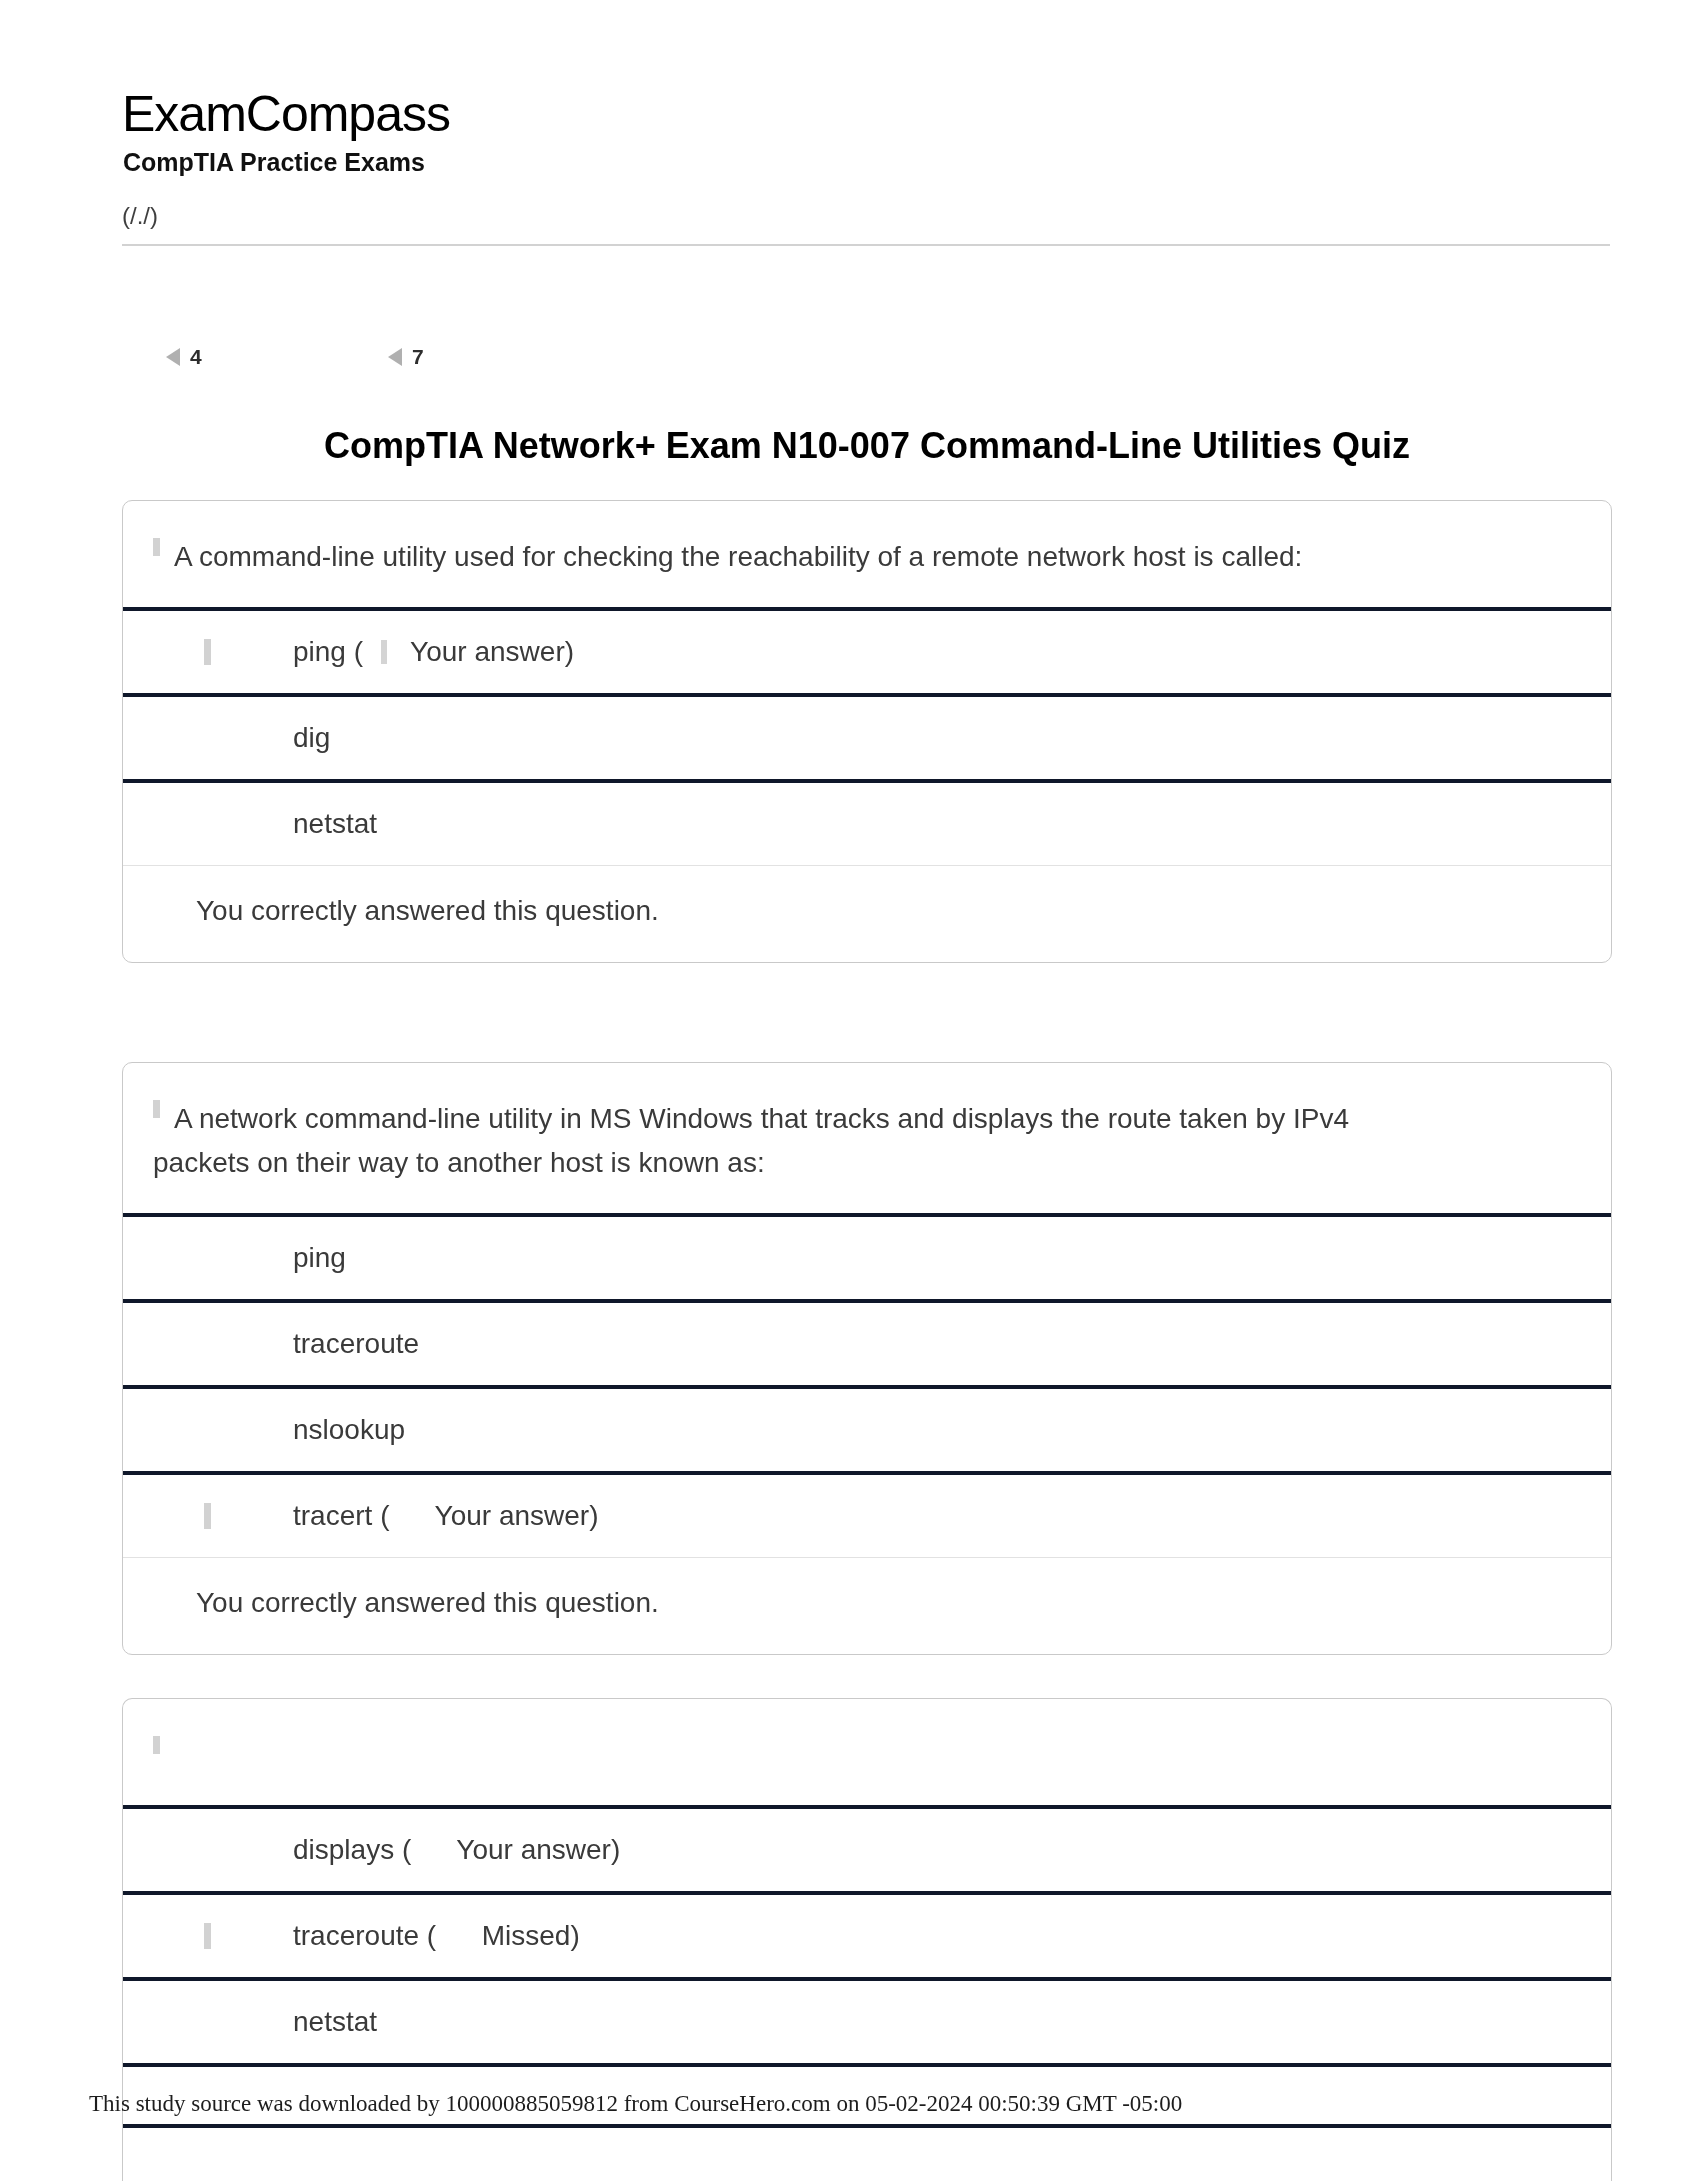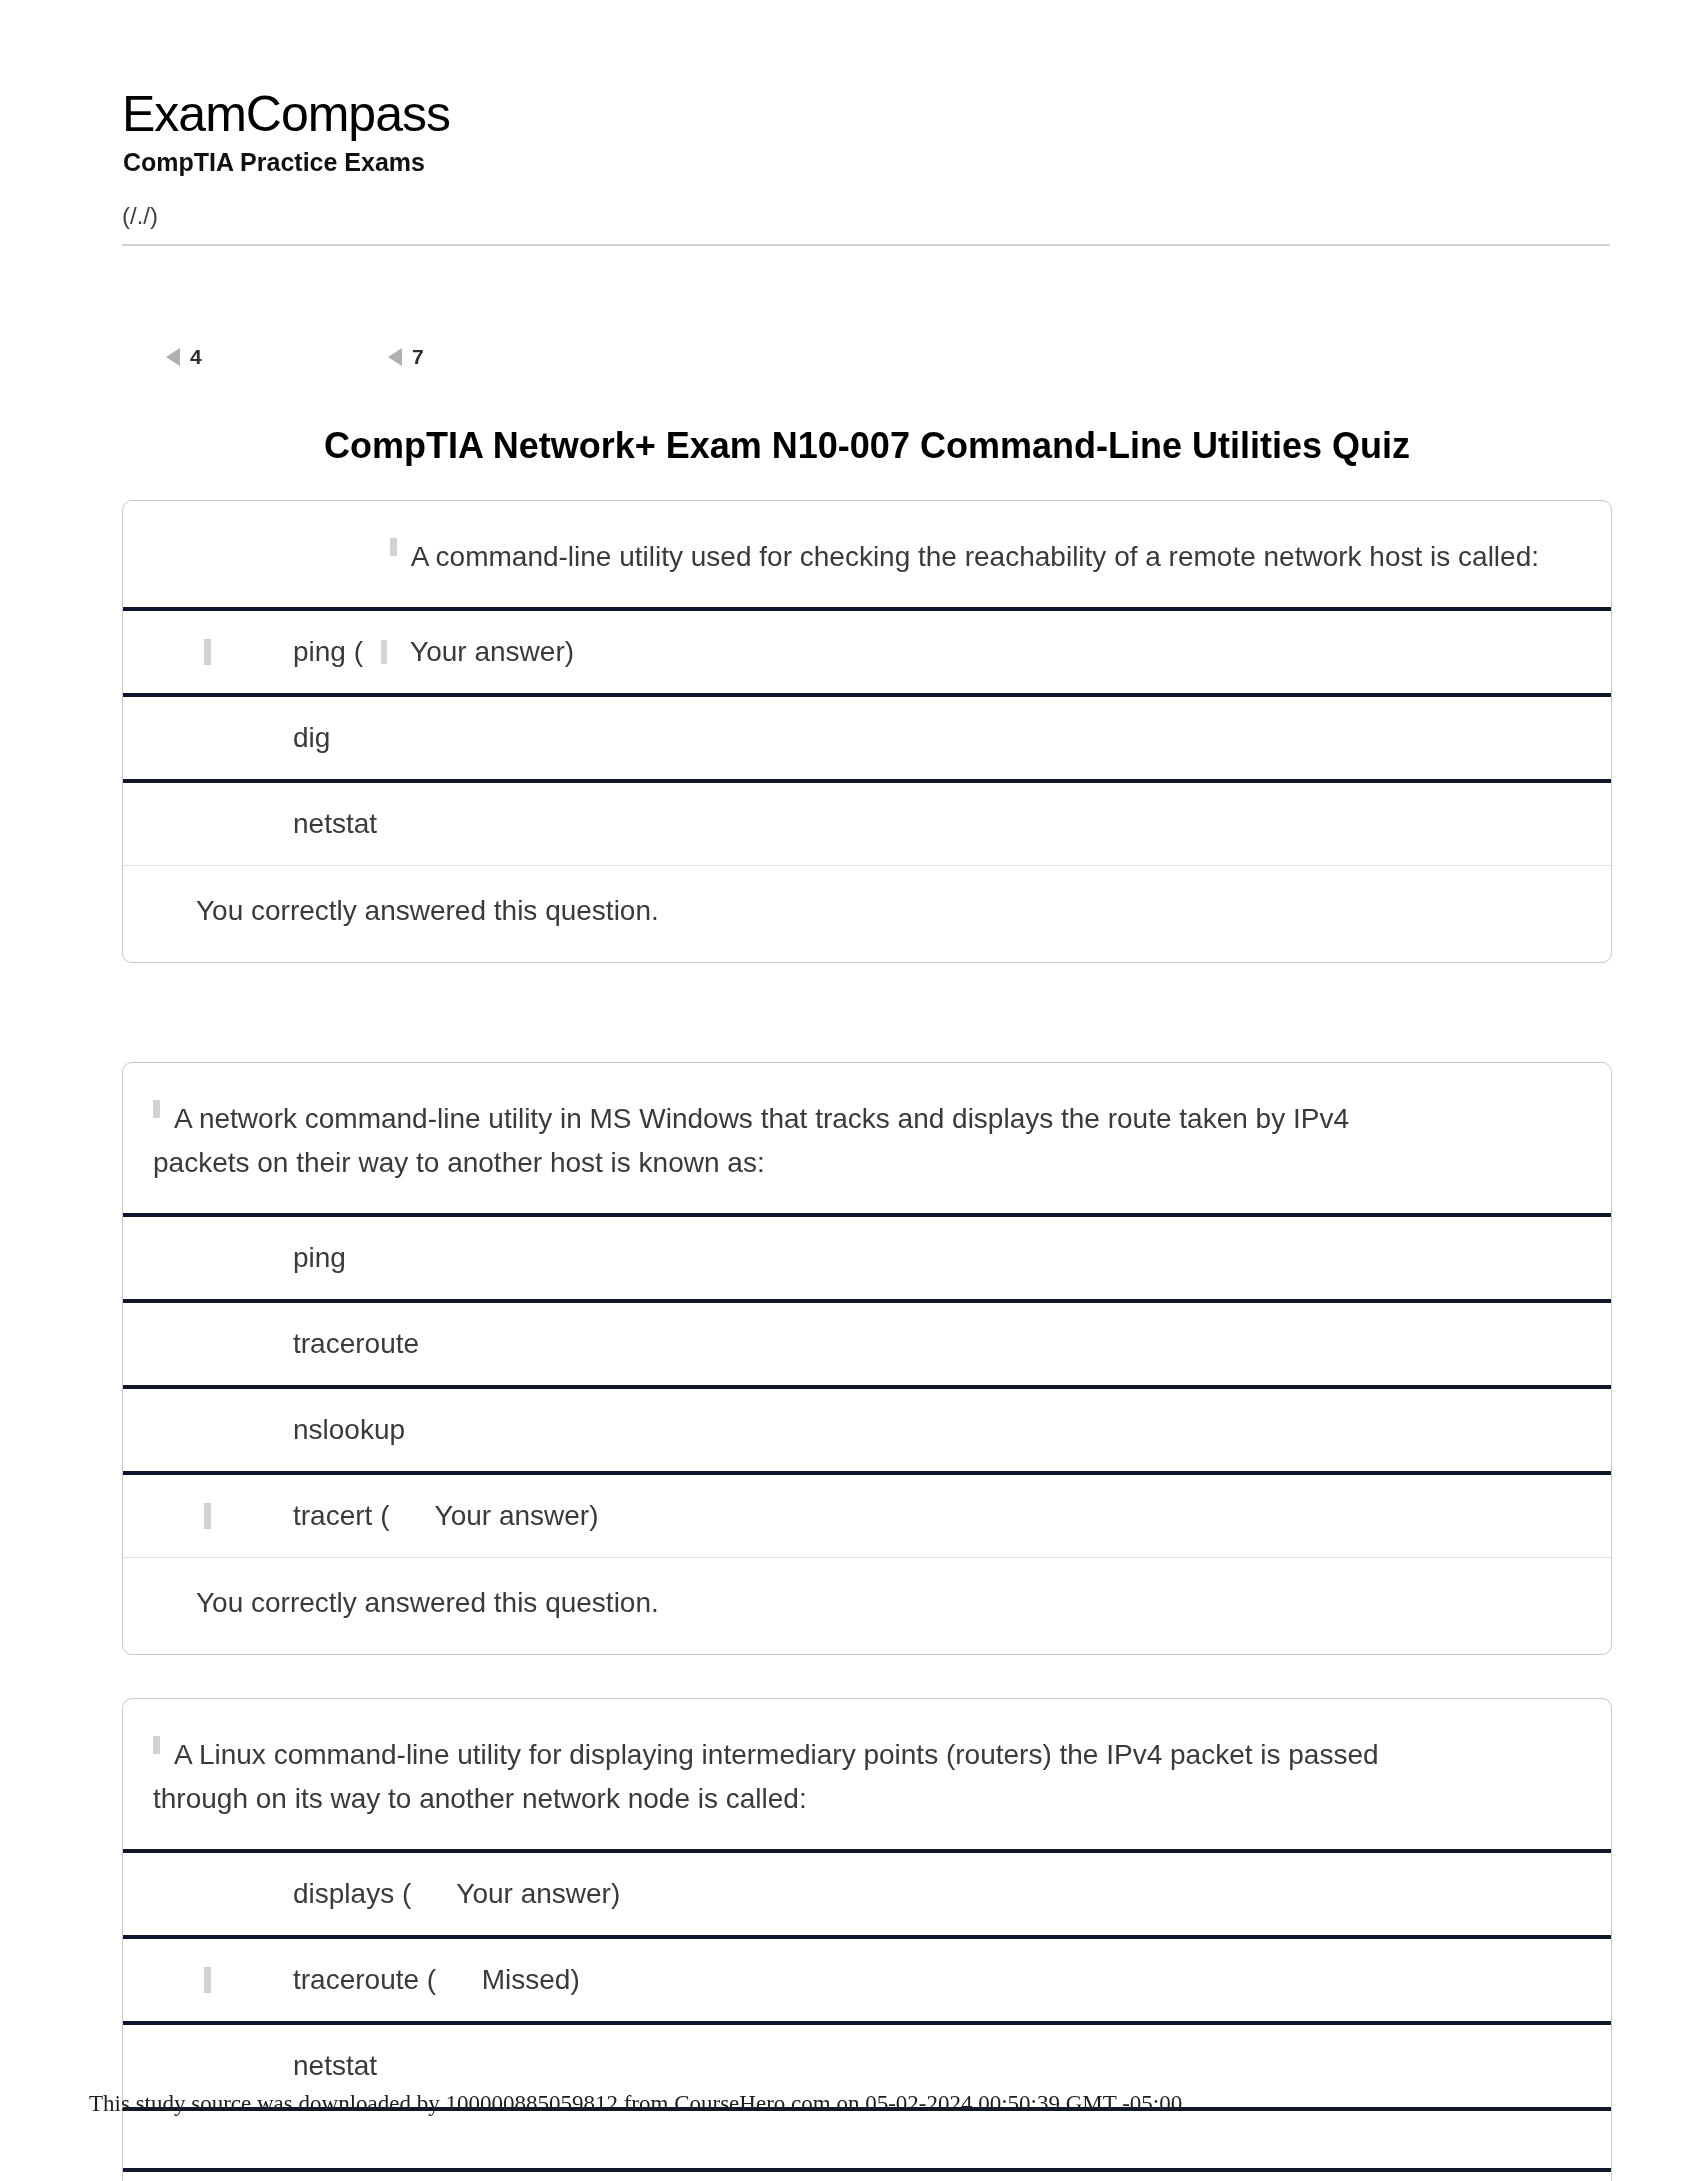--- a/index.html
+++ b/index.html
@@ -65,21 +65,21 @@
   }
   .qbox.q1{top:500px;}
   .qbox.q2{top:1062px;}
   .qbox.q3{top:1698px;}
   .qbox.truncated{height:594px;border-bottom:none;border-radius:10px 10px 0 0;}
 
   .qhead{
     padding:34px 40px 28px 30px;
     font-size:28px;line-height:44px;color:#3a3a3a;
   }
-  .q1 .qhead{width:1386px;text-align:right;}
+  .q1 .qhead{width:1386px;}
   .q2 .qhead{width:1287px;}
   .q3 .qhead{width:1327px;}
 
   .qicon{
     display:inline-block;width:7px;height:18px;
     background:#d2d2d2;margin-right:14px;vertical-align:10px;
   }
 
   .option-row{
     position:relative;
@@ -200,21 +200,21 @@
     <span class="olabel">tracert (</span>
     
     <span class="gap"></span>
     <span class="otail">Your answer)</span>
   </div>
 </div>
     <div class="result">You correctly answered this question.</div>
   </section>
 
   <section class="qbox q3 truncated">
-    <div class="qhead"><span class="qicon"></span><span class="qtext">A Linux command-line utility for displaying intermediary points (routers) the IPv4 packet is passed through on its way to another network node is called:</span></div>
+    <div class="qhead"><span class="qicon"></span></div>
     <div class="options">
   <div class="option-row">
     
     <span class="olabel">displays (</span>
     
     <span class="gap"></span>
     <span class="otail">Your answer)</span>
   </div>
 
   <div class="option-row">

